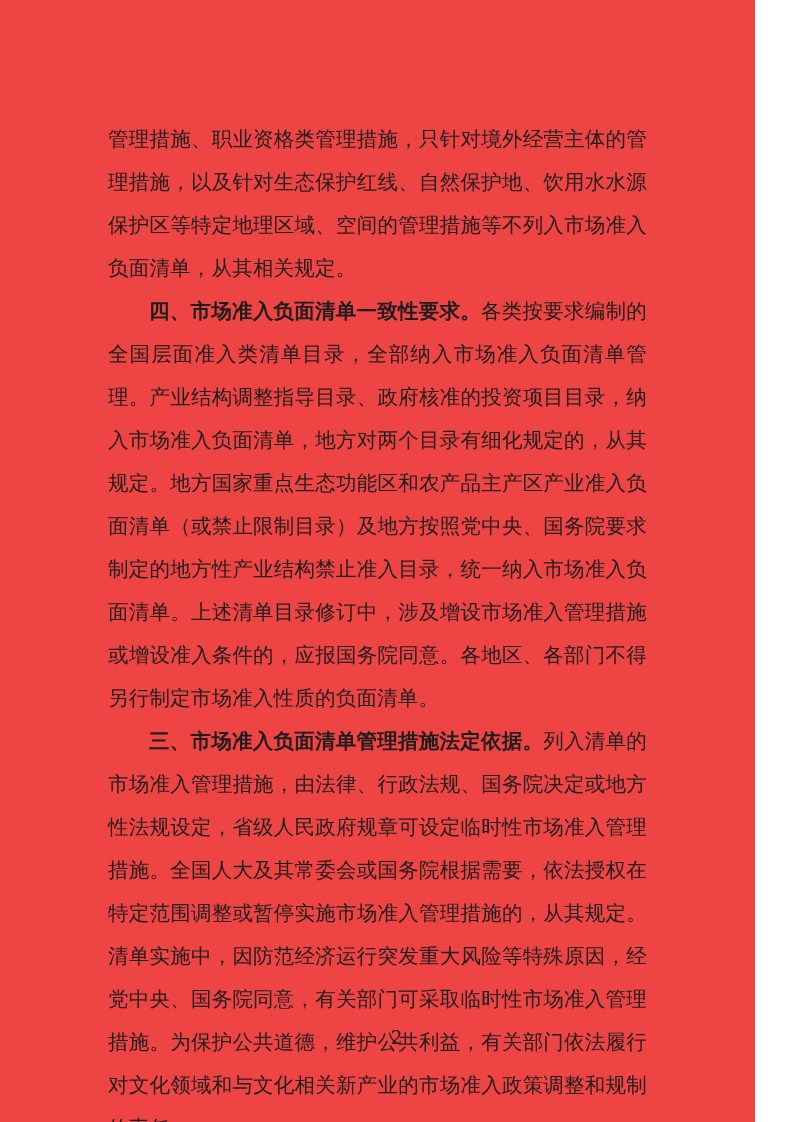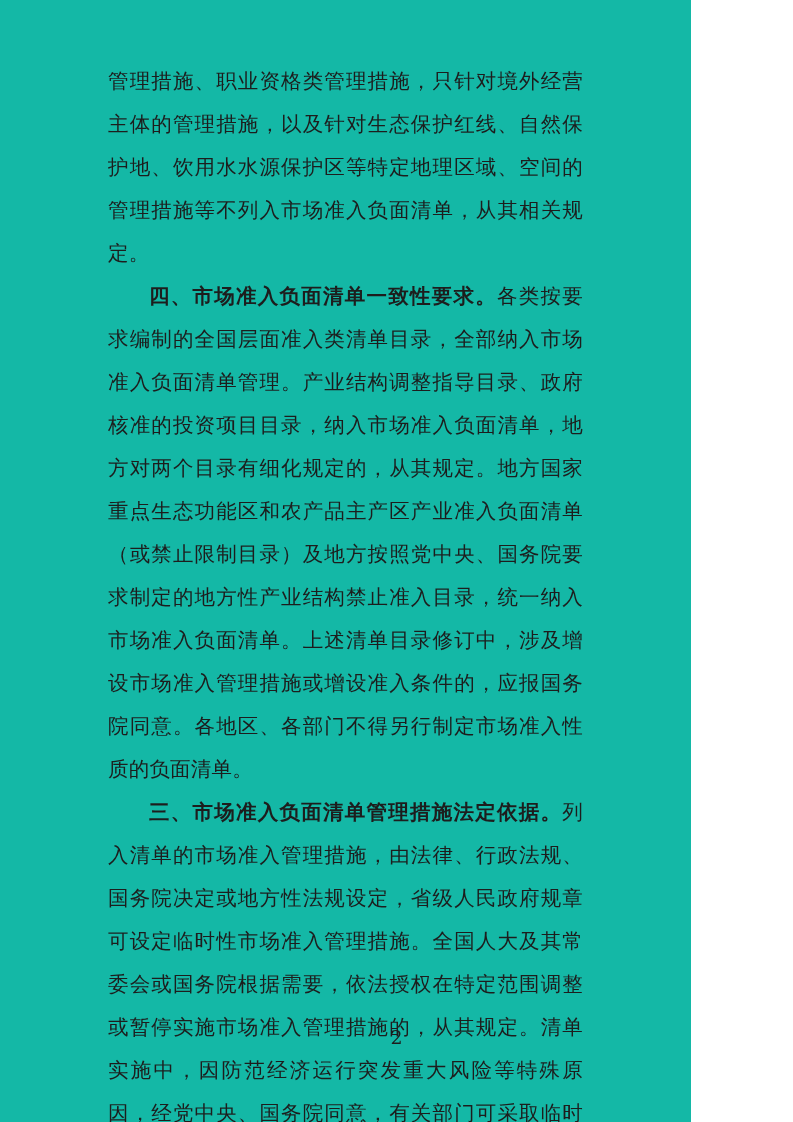--- a/index.html
+++ b/index.html
@@ -9,26 +9,26 @@
   }
   body {
     width: 793px;
     height: 1122px;
     font-family: "DejaVu Serif", "Liberation Serif", serif;
     color: #1a1a1a;
     position: relative;
     overflow: hidden;
   }
   .page {
-    width: 691px;
+    width: 755px;
     height: 1122px;
     box-sizing: border-box;
-    padding: 60px 108px 40px 108px;
+    padding: 118px 108px 40px 108px;
     position: relative;
-    background: #14b8a6;
+    background: #ef4444;
   }
   .doc-body {
     font-size: 20.5px;
     line-height: 43px;
     text-align: justify;
     text-justify: inter-ideograph;
     letter-spacing: 0.2px;
     color: #1d1d1d;
   }
   p.para {

